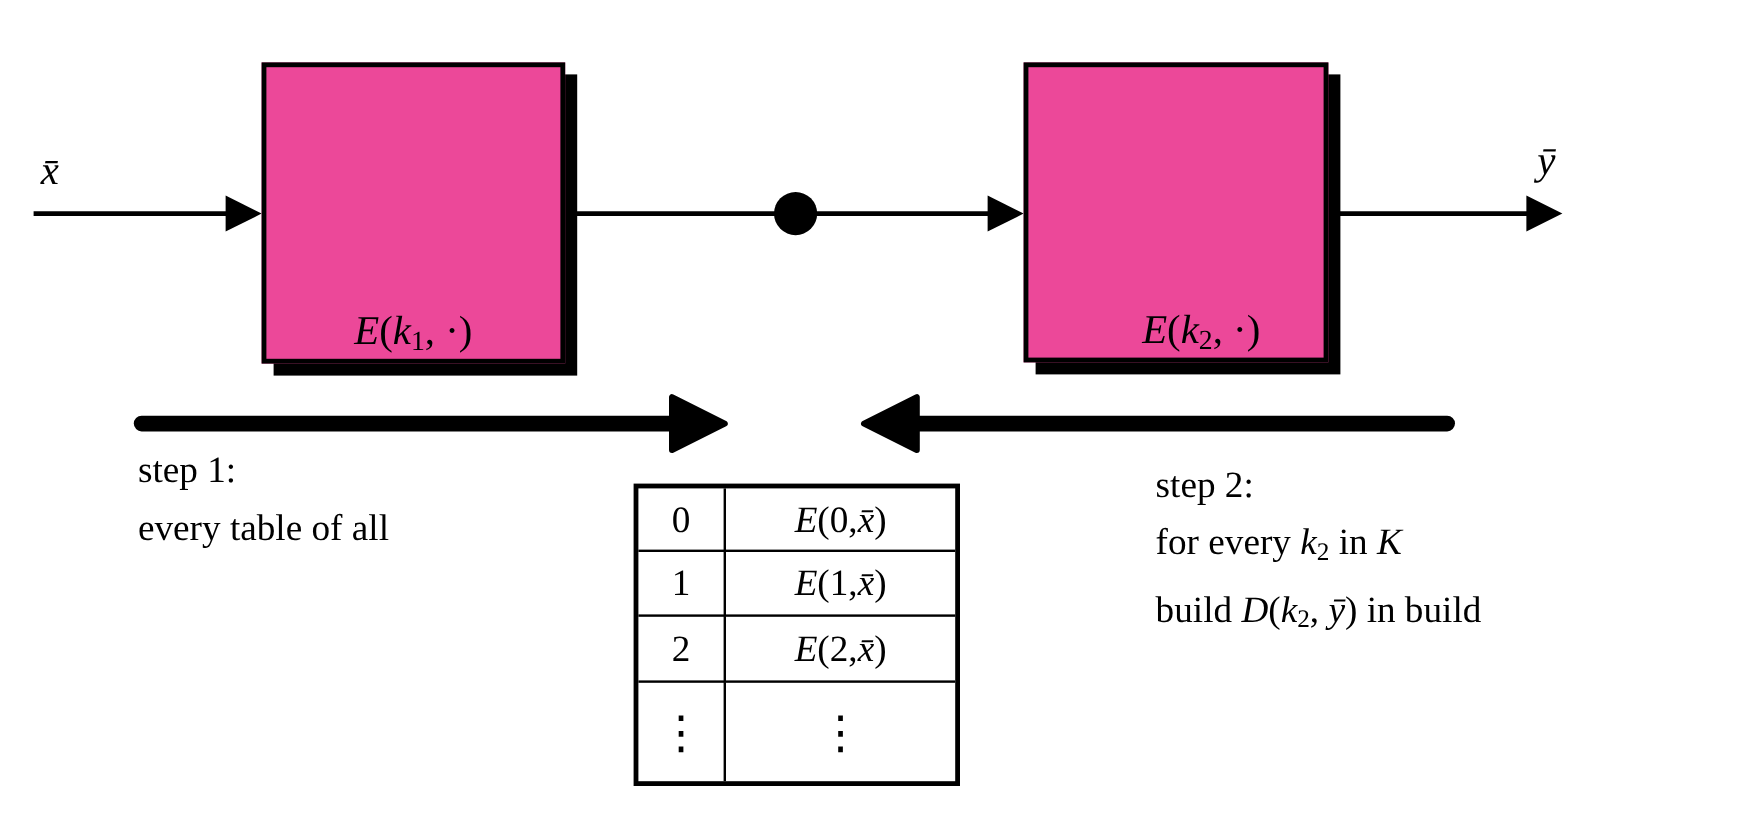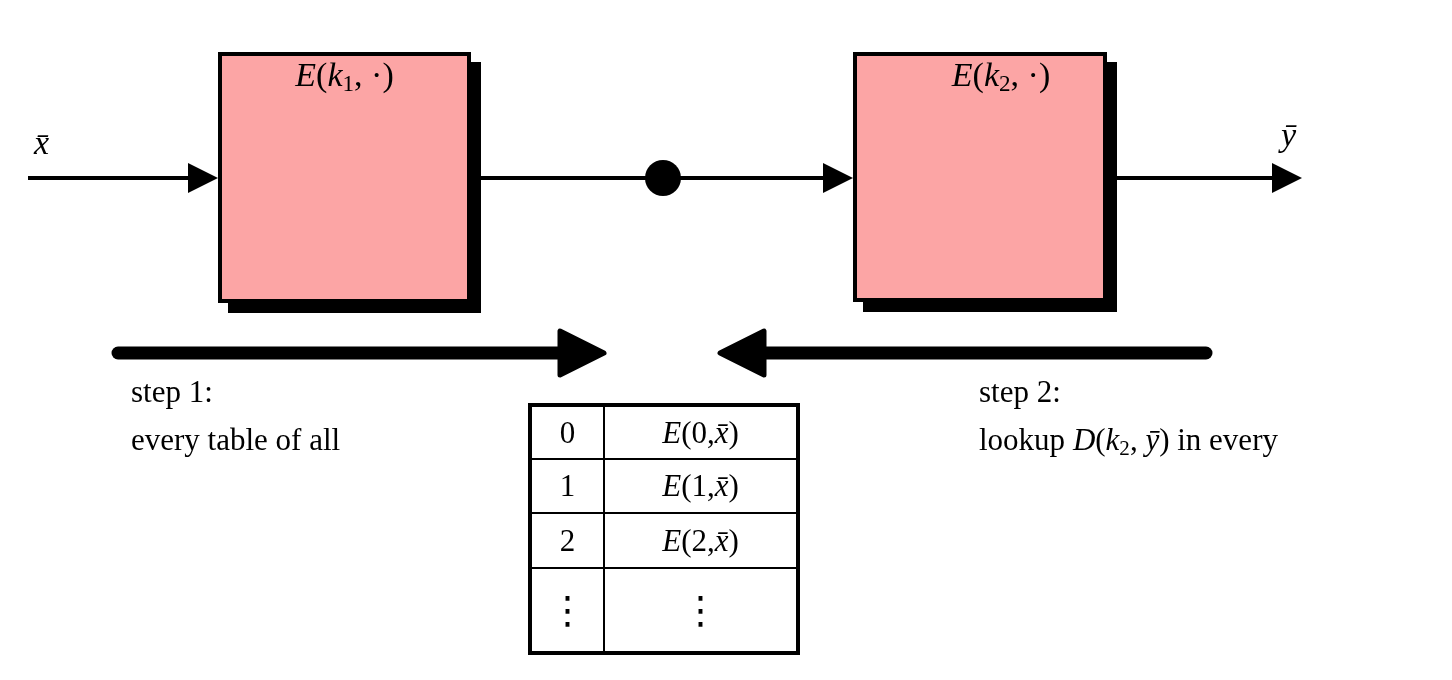--- a/index.html
+++ b/index.html
@@ -14,26 +14,26 @@
   }
   #connector-layer {
     position: absolute;
     left: 0; top: 0;
     width: 1452px; height: 680px;
     z-index: 0;
   }
   .box {
     position: absolute;
     z-index: 1;
-    background: #fca5a5;
+    background: #ec4899;
     border: 4px solid #000;
     box-shadow: 10px 10px 0 0 #000;
     box-sizing: border-box;
     display: flex;
-    align-items: flex-start;
+    align-items: flex-end;
     justify-content: center;
   }
   #encryption-box-1 { left: 218px; top: 52px; width: 253px; height: 251px; }
   #encryption-box-2 { left: 853px; top: 52px; width: 254px; height: 250px; padding-left: 42px; }
   .boxlabel { font-size: 34px; white-space: nowrap; }
   .it { font-style: italic; }
   sub { font-size: 0.68em; vertical-align: -0.22em; font-style: normal; }
   .iolabel {
     position: absolute;
     z-index: 1;
@@ -42,24 +42,23 @@
     white-space: nowrap;
   }
   #input-label  { left: 34px;  top: 124px; }
   #output-label { left: 1281px; top: 116px; }
   .stepblock {
     position: absolute;
     z-index: 1;
     font-size: 31px;
     line-height: 48px;
     white-space: nowrap;
-    margin-left: 16px;
   }
   #step1-text { left: 115px; top: 368px; }
-  #step2-text { left: 963px; top: 368px; }
+  #step2-text { left: 963px; top: 380px; }
   #lookup-table {
     position: absolute;
     z-index: 1;
     left: 528px; top: 403px;
     width: 272px; height: 252px;
     box-sizing: border-box;
     border: 4px solid #000;
     background: #ffffff;
     display: grid;
     grid-template-columns: 73px 1fr;
@@ -155,16 +154,17 @@
     <div class="tcell kcell">
         <span class="vdots">⋮</span>
       </div>
     <div class="tcell">
         <span class="vdots">⋮</span>
       </div>
   </div>
 
   <div class="stepblock" id="step2-text">
     <div>step 2:</div>
-    <div><span>lookup </span><span class="it">D</span><span>(</span><span class="it">k</span><sub>2</sub><span>, </span><span class="it">ȳ</span><span>)</span><span> in every</span></div>
+    <div><span>for every </span><span class="it">k</span><sub>2</sub><span> in </span><span class="it">K</span></div>
+    <div><span>build </span><span class="it">D</span><span>(</span><span class="it">k</span><sub>2</sub><span>, </span><span class="it">ȳ</span><span>)</span><span> in build</span></div>
   </div>
 
 </div>
 
 </body></html>

